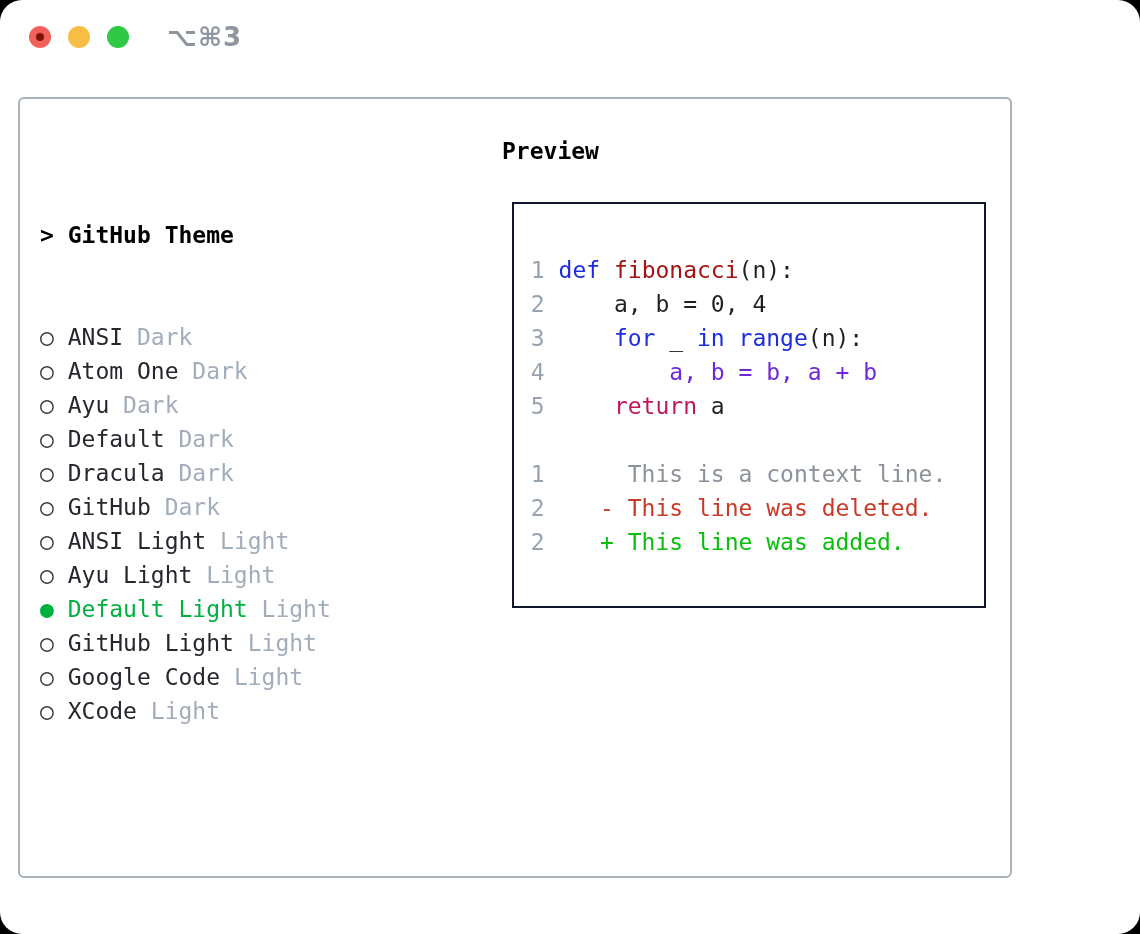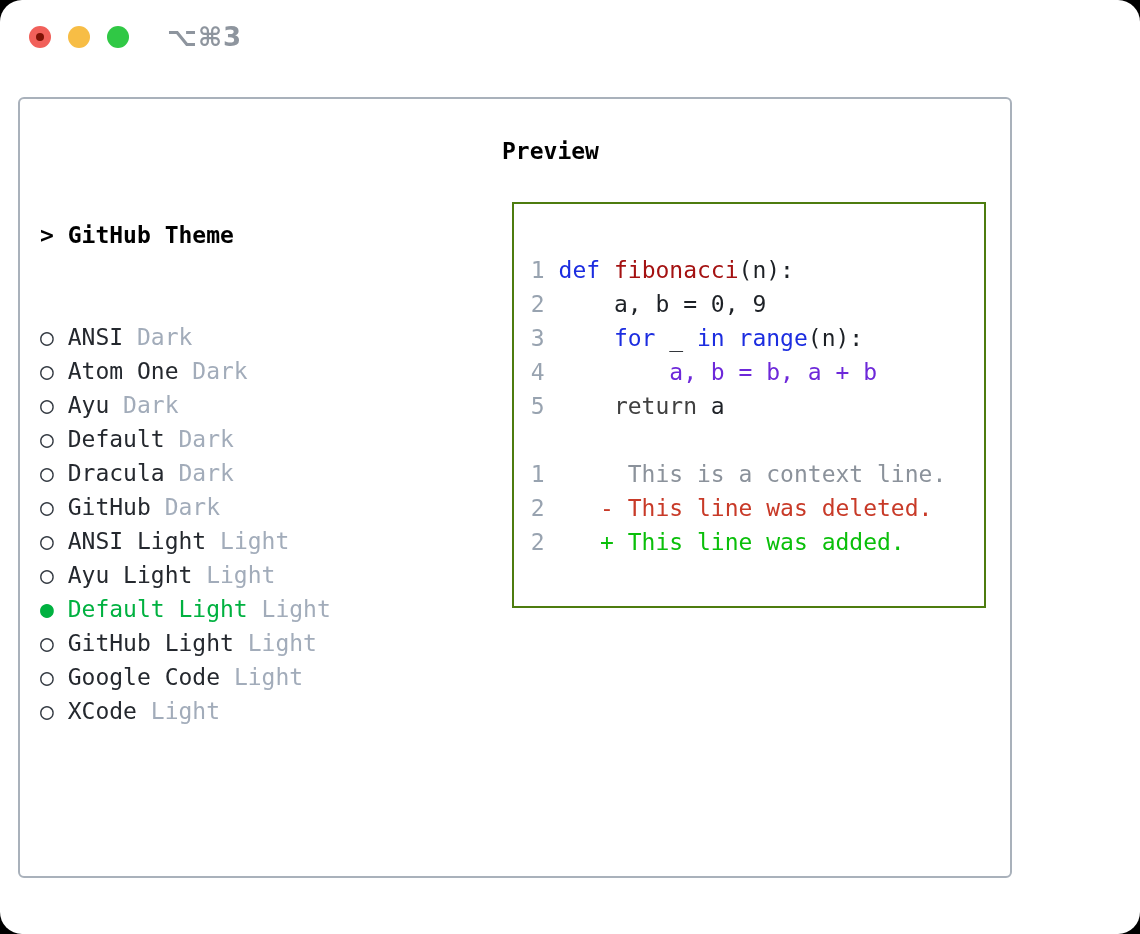--- a/index.html
+++ b/index.html
@@ -25,21 +25,21 @@
   .row{height:34px;}
   .hdr{color:#000;font-weight:bold;}
   .subhdr{color:#0b0d0f;}
   .marker{color:#383e46;}
   .muted{color:#a2acba;}
 
   
   .preview-title{position:absolute;left:482px;top:35px;font-size:23px;line-height:34px;
                  font-weight:bold;color:#000;}
   .preview-box{position:absolute;left:492px;top:103px;width:474px;height:406px;
-               border:2px solid #4d7c0f;background:#fff;box-sizing:border-box;
+               border:2px solid #0f172a;background:#fff;box-sizing:border-box;
                padding:49px 0 0 3px;overflow:hidden;}
   .crow{height:34px;font-size:23px;line-height:34px;white-space:pre;}
   .ln{display:inline-block;width:2ch;margin-right:1ch;text-align:right;}
 </style>
 </head>
 <body>
 
 <div class="window">
 
   <div class="titlebar">
@@ -61,24 +61,24 @@
       
       
       
     </div>
 
     <div class="preview-title">Preview</div>
 
     <div class="preview-box">
       <div id="code-lines">
           <div class="crow"><span class="ln" style="color: rgb(152, 163, 176);">1</span><span style="color: rgb(28, 45, 224);">def</span><span style="color: rgb(29, 33, 38);"> </span><span style="color: rgb(164, 17, 17);">fibonacci</span><span style="color: rgb(29, 33, 38);">(n):</span></div>
-          <div class="crow"><span class="ln" style="color: rgb(152, 163, 176);">2</span><span style="color: rgb(29, 33, 38);">    a, b = 0, 9</span></div>
+          <div class="crow"><span class="ln" style="color: rgb(152, 163, 176);">2</span><span style="color: rgb(29, 33, 38);">    a, b = 0, 4</span></div>
           <div class="crow"><span class="ln" style="color: rgb(152, 163, 176);">3</span><span style="color: rgb(29, 33, 38);">    </span><span style="color: rgb(28, 45, 224);">for</span><span style="color: rgb(29, 33, 38);"> _ </span><span style="color: rgb(28, 45, 224);">in</span><span style="color: rgb(29, 33, 38);"> </span><span style="color: rgb(28, 45, 224);">range</span><span style="color: rgb(29, 33, 38);">(n):</span></div>
           <div class="crow"><span class="ln" style="color: rgb(152, 163, 176);">4</span><span style="color: #6d28d9;">        a, b = b, a + b</span></div>
-          <div class="crow"><span class="ln" style="color: rgb(152, 163, 176);">5</span><span style="color: rgb(29, 33, 38);">    </span><span style="color: #404040; text-align: right;">return</span><span style="color: rgb(29, 33, 38);"> a</span></div>
+          <div class="crow"><span class="ln" style="color: rgb(152, 163, 176);">5</span><span style="color: rgb(29, 33, 38);">    </span><span style="color: #be185d; text-align: right;">return</span><span style="color: rgb(29, 33, 38);"> a</span></div>
           <div class="crow"><span class="ln" style="color: rgb(152, 163, 176);"></span></div>
           <div class="crow"><span class="ln" style="color: rgb(152, 163, 176);">1</span><span style="color: rgb(139, 146, 155);">     This is a context line.</span></div>
           <div class="crow"><span class="ln" style="color: rgb(152, 163, 176);">2</span><span style="color: rgb(200, 58, 40); text-align: center;">   - This line was deleted.</span></div>
           <div class="crow"><span class="ln" style="color: rgb(152, 163, 176);">2</span><span style="color: rgb(10, 191, 10);">   + This line was added.</span></div>
         </div>
     </div>
 
   </div>
 </div>
 

